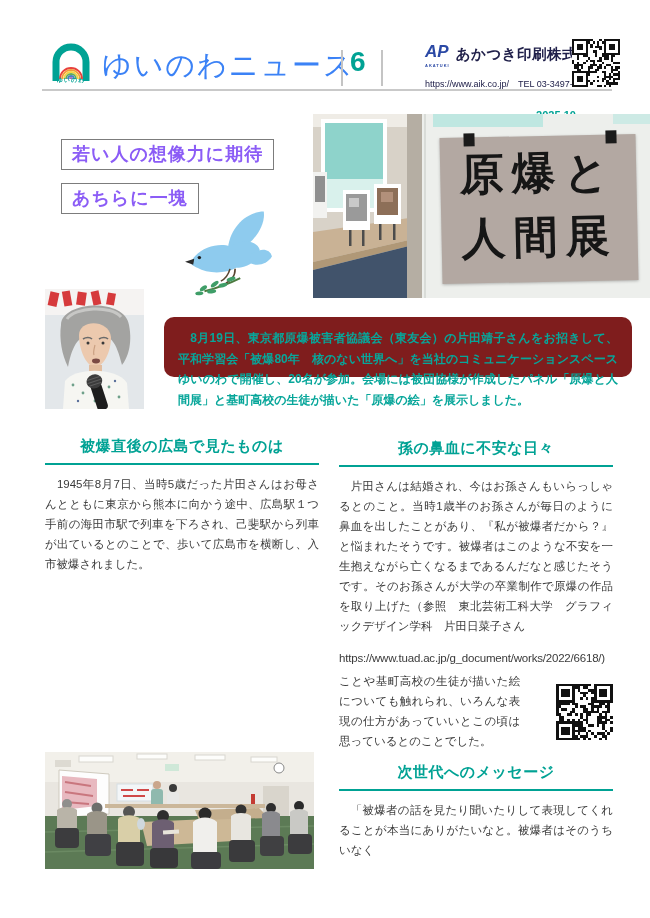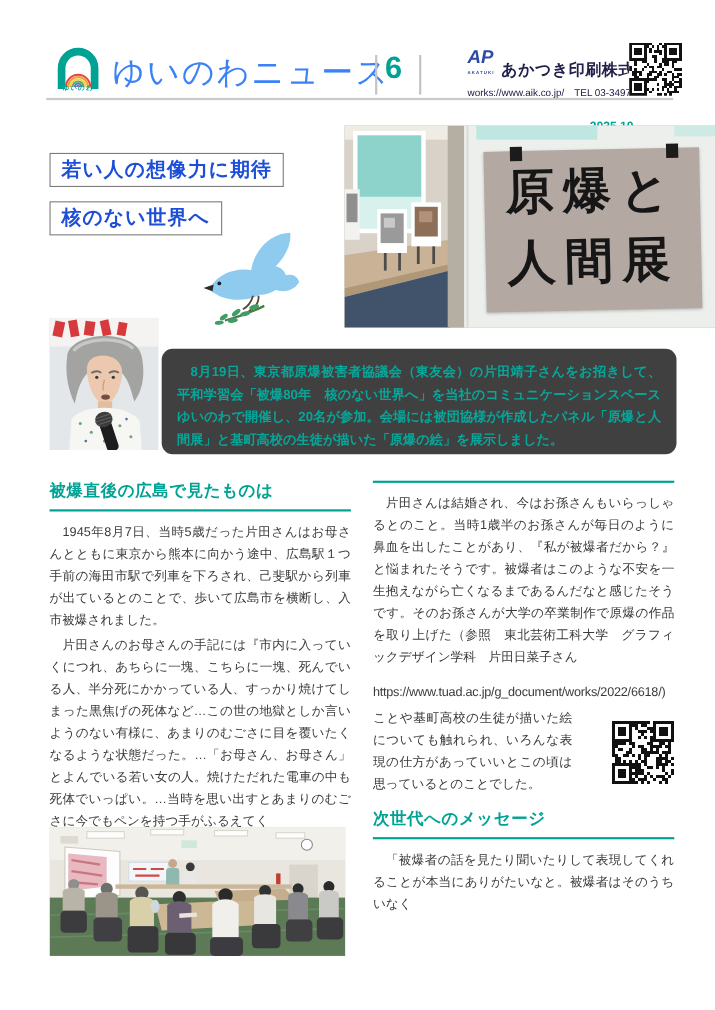--- a/index.html
+++ b/index.html
@@ -7,54 +7,54 @@
         font-family:"Liberation Sans",sans-serif;color:#3a3a3a;}
   
   .logo-mark{position:absolute;left:47px;top:39px;width:48px;height:44px;}
   .logo-sub{position:absolute;left:47px;top:76px;width:48px;text-align:center;
             font-size:6px;font-weight:bold;color:#00a294;letter-spacing:1px;}
   .masthead{position:absolute;left:102px;top:46px;font-size:29px;font-weight:normal;
             color:#3b82f6;letter-spacing:2px;white-space:nowrap;}
   .vsep{position:absolute;top:50px;width:2px;height:36px;background:#c4c4c4;}
   .issue-no{position:absolute;left:350px;top:46px;font-size:28px;font-weight:bold;color:#00a294;}
   .company{position:absolute;left:425px;top:45px;width:145px;}
-  .company-row{display:flex;align-items:flex-end;}
+  .company-row{display:flex;align-items:flex-start;}
   .ap-logo{font-size:17px;font-weight:bold;font-style:italic;color:#2b49a5;line-height:14px;}
   .ap-sub{font-size:4px;letter-spacing:1px;color:#2b49a5;font-style:normal;}
   .company-name{margin-left:6px;font-size:14.5px;font-weight:bold;color:#20204a;white-space:nowrap;letter-spacing:.5px;}
   .company-contact{margin-top:6px;font-size:9px;color:#20204a;white-space:nowrap;}
   .company-contact span+span{margin-left:9px;}
   .qr{background:#fff;}
   .qr-header{position:absolute;left:572px;top:39px;width:48px;height:48px;}
   .header-rule{position:absolute;left:42px;top:89px;width:570px;height:2px;background:#c9c9c9;}
   .issue-date{position:absolute;left:500px;top:109px;width:112px;text-align:center;
               font-size:11px;font-weight:bold;color:#00a294;}
   
-  .headline{position:absolute;left:45px;height:29px;line-height:29px;padding:0 10px;
+  .headline{position:absolute;left:61px;height:29px;line-height:29px;padding:0 10px;
             border:1.5px solid #7c7c7c;background:#fff;font-size:18px;font-weight:bold;
-            color:#1d4ed8;letter-spacing:1px;white-space:nowrap;}
+            color:#8b5cf6;letter-spacing:1px;white-space:nowrap;}
   .headline1{top:139px;} .headline2{top:183px;}
   .dove{position:absolute;left:183px;top:208px;width:92px;height:88px;}
   .photo{position:absolute;overflow:hidden;background:#d8d2c8;}
   .photo-main{left:313px;top:114px;width:337px;height:184px;}
   .poster-panel{position:absolute;left:128px;top:22px;width:196px;height:146px;background:#b3a8a2;
                 transform:rotate(-1.2deg);box-shadow:0 1px 3px rgba(0,0,0,.25);}
   .poster-panel div{font-family:"Liberation Serif",serif;font-weight:bold;font-size:44px;
                     line-height:64px;color:#161616;text-align:center;letter-spacing:8px;}
   .clip{position:absolute;width:11px;height:13px;background:#1b1b1b;top:-4px;}
   .photo-woman{left:45px;top:289px;width:99px;height:120px;background:#e3e7ea;}
-  .lead-box{position:absolute;left:147px;top:317px;width:468px;height:96px;border-radius:10px;
-            background:#404040;}
+  .lead-box{position:absolute;left:164px;top:317px;width:468px;height:60px;border-radius:10px;
+            background:#7f1d1d;}
   .lead-box p{margin:0;padding:11px 14px 0;font-size:12px;font-weight:bold;color:#07a69a;
               line-height:20.5px;text-align:justify;}
   
   .col{position:absolute;width:274px;}
   .col-left{left:45px;top:437px;}
   .col-right{left:339px;top:430px;}
-  .sec-h{margin:0;font-size:15px;font-weight:bold;color:#00a294;letter-spacing:.5px;}
+  .sec-h{margin:0;font-size:15px;font-weight:bold;color:#00a294;letter-spacing:.5px;text-align:center;}
   .sec-rule{height:2px;background:#00a294;margin:7px 0 9px;}
   .col p{margin:0 0 3px;font-size:11.5px;line-height:20px;color:#3a3a3a;text-align:justify;}
   .url-line{font-size:10px;letter-spacing:-.2px;white-space:nowrap;}
   .wrap-row{display:flex;align-items:flex-start;gap:36px;}
   .wrap-row p{width:198px;}
   .qr-article{width:62px;height:62px;margin-left:auto;margin-top:10px;}
   .mt{margin-top:9px;}
   .photo-meeting{left:45px;top:752px;width:269px;height:117px;background:#e9e6e0;}
 </style>
 </head>
@@ -82,21 +82,21 @@
 
   <div class="company">
     <div class="company-row">
       <div class="ap-logo">
         <span>AP</span>
         <div class="ap-sub">AKATUKI</div>
       </div>
       <div class="company-name">あかつき印刷株式会社</div>
     </div>
     <div class="company-contact">
-      <span>works://www.aik.co.jp/</span><span>TEL 03-3497-0531</span>
+      <span>https://www.aik.co.jp/</span><span>TEL 03-3497-0531</span>
     </div>
   </div>
 
   <div class="qr qr-header"><svg viewBox="0 0 21 21" width="100%" height="100%" shape-rendering="crispEdges">
         <rect width="21" height="21" fill="#fff"></rect>
         <rect x="7" y="0" width="1" height="1" fill="#111"></rect>
         <rect x="8" y="0" width="1" height="1" fill="#111"></rect>
         <rect x="12" y="0" width="1" height="1" fill="#111"></rect>
         <rect x="7" y="1" width="1" height="1" fill="#111"></rect>
         <rect x="9" y="1" width="1" height="1" fill="#111"></rect>
@@ -221,21 +221,21 @@
         <rect x="15" y="1" width="5" height="5" fill="#fff"></rect>
         <rect x="16" y="2" width="3" height="3" fill="#111"></rect>
         <rect x="0" y="14" width="7" height="7" fill="#111"></rect>
         <rect x="1" y="15" width="5" height="5" fill="#fff"></rect>
         <rect x="2" y="16" width="3" height="3" fill="#111"></rect>
       </svg></div>
   <div class="header-rule"></div>
   <div class="issue-date">2025.10</div>
 
   <div class="headline headline1">若い人の想像力に期待</div>
-  <div class="headline headline2">核のない世界へ</div>
+  <div class="headline headline2">あちらに一塊</div>
 
   <div class="dove">
     <svg viewBox="0 0 90 85" width="92" height="88">
       <path d="M44,38 C47,16 64,3 79,3 C81,16 70,33 55,41 Z" fill="#8ecbee"></path>
       <path d="M8,52 C15,38 35,33 46,37 C60,29 72,32 75,40 C74,51 63,58 52,58 C42,64 24,64 14,58 C10,56 7,55 8,52 Z" fill="#8ecbee"></path>
       <path d="M66,45 C76,38 85,39 87,47 C82,55 72,57 65,53 Z" fill="#8ecbee"></path>
       <path d="M2,52 L11,49 L10,55 Z" fill="#2a2a2a"></path>
       <circle cx="16" cy="48" r="1.7" fill="#1d1d1d"></circle>
       <path d="M46,59 C44,66 41,69 37,71 M51,59 C51,67 47,70 42,73" fill="none" stroke="#5a4632" stroke-width="1.6"></path>
       <path d="M56,68 C44,74 32,78 21,81" fill="none" stroke="#4c7a3f" stroke-width="2"></path>
@@ -330,21 +330,20 @@
   </figure>
 
   <div class="lead-box">
     <p>　8月19日、東京都原爆被害者協議会（東友会）の片田靖子さんをお招きして、平和学習会「被爆80年　核のない世界へ」を当社のコミュニケーションスペースゆいのわで開催し、20名が参加。会場には被団協様が作成したパネル「原爆と人間展」と基町高校の生徒が描いた「原爆の絵」を展示しました。</p>
   </div>
 
   <div class="col col-left">
     <h2 class="sec-h">被爆直後の広島で見たものは</h2>
     <div class="sec-rule"></div>
     <p>　1945年8月7日、当時5歳だった片田さんはお母さんとともに東京から熊本に向かう途中、広島駅１つ手前の海田市駅で列車を下ろされ、己斐駅から列車が出ているとのことで、歩いて広島市を横断し、入市被爆されました。</p>
-    <p>　片田さんのお母さんの手記には『市内に入っていくにつれ、あちらに一塊、こちらに一塊、死んでいる人、半分死にかかっている人、すっかり焼けてしまった黒焦げの死体など…この世の地獄としか言いようのない有様に、あまりのむごさに目を覆いたくなるような状態だった。…「お母さん、お母さん」とよんでいる若い女の人。焼けただれた電車の中も死体でいっぱい。…当時を思い出すとあまりのむごさに今でもペンを持つ手がふるえてく</p>
   </div>
 
   <figure class="photo photo-meeting" style="margin:0">
     <svg viewBox="0 0 269 117" width="269" height="117">
       <rect x="0" y="0" width="269" height="117" fill="#e9e6e0"></rect>
       <rect x="0" y="0" width="269" height="30" fill="#f2f0ea"></rect>
       <g fill="#fdfdfb" stroke="#d8d6cf" stroke-width="1">
         <rect x="34" y="4" width="34" height="6"></rect>
           <rect x="92" y="2" width="30" height="5"></rect>
         <rect x="150" y="3" width="30" height="5"></rect>
@@ -396,20 +395,21 @@
         <circle cx="254" cy="54" r="5" fill="#2a2a2a"></circle>
           <path d="M245,60 C249,56 259,56 263,60 L263,82 L245,82 Z" fill="#c9c9c5"></path>
         <rect x="243" y="82" width="24" height="20" rx="4" fill="#3c3c3e"></rect>
       </g>
       <ellipse cx="96" cy="72" rx="4" ry="6" fill="#cfd8dd"></ellipse>
       <rect x="118" y="78" width="16" height="4" fill="#e8e4da" transform="rotate(-4 126 80)"></rect>
     </svg>
   </figure>
 
   <div class="col col-right">
+    <h2 class="sec-h mt">孫の鼻血に不安な日々</h2>
     <div class="sec-rule"></div>
     <p style="margin-bottom:12px">　片田さんは結婚され、今はお孫さんもいらっしゃるとのこと。当時1歳半のお孫さんが毎日のように鼻血を出したことがあり、『私が被爆者だから？』と悩まれたそうです。被爆者はこのような不安を一生抱えながら亡くなるまであるんだなと感じたそうです。そのお孫さんが大学の卒業制作で原爆の作品を取り上げた（参照　東北芸術工科大学　グラフィックデザイン学科　片田日菜子さん</p>
     <p class="url-line">https://www.tuad.ac.jp/g_document/works/2022/6618/)</p>
     <div class="wrap-row">
       <p>ことや基町高校の生徒が描いた絵についても触れられ、いろんな表現の仕方があっていいとこの頃は思っているとのことでした。</p>
       <div class="qr qr-article"><svg viewBox="0 0 21 21" width="100%" height="100%" shape-rendering="crispEdges">
             <rect width="21" height="21" fill="#fff"></rect>
             <rect x="7" y="0" width="1" height="1" fill="#111"></rect>
             <rect x="8" y="0" width="1" height="1" fill="#111"></rect>
             <rect x="9" y="0" width="1" height="1" fill="#111"></rect>

